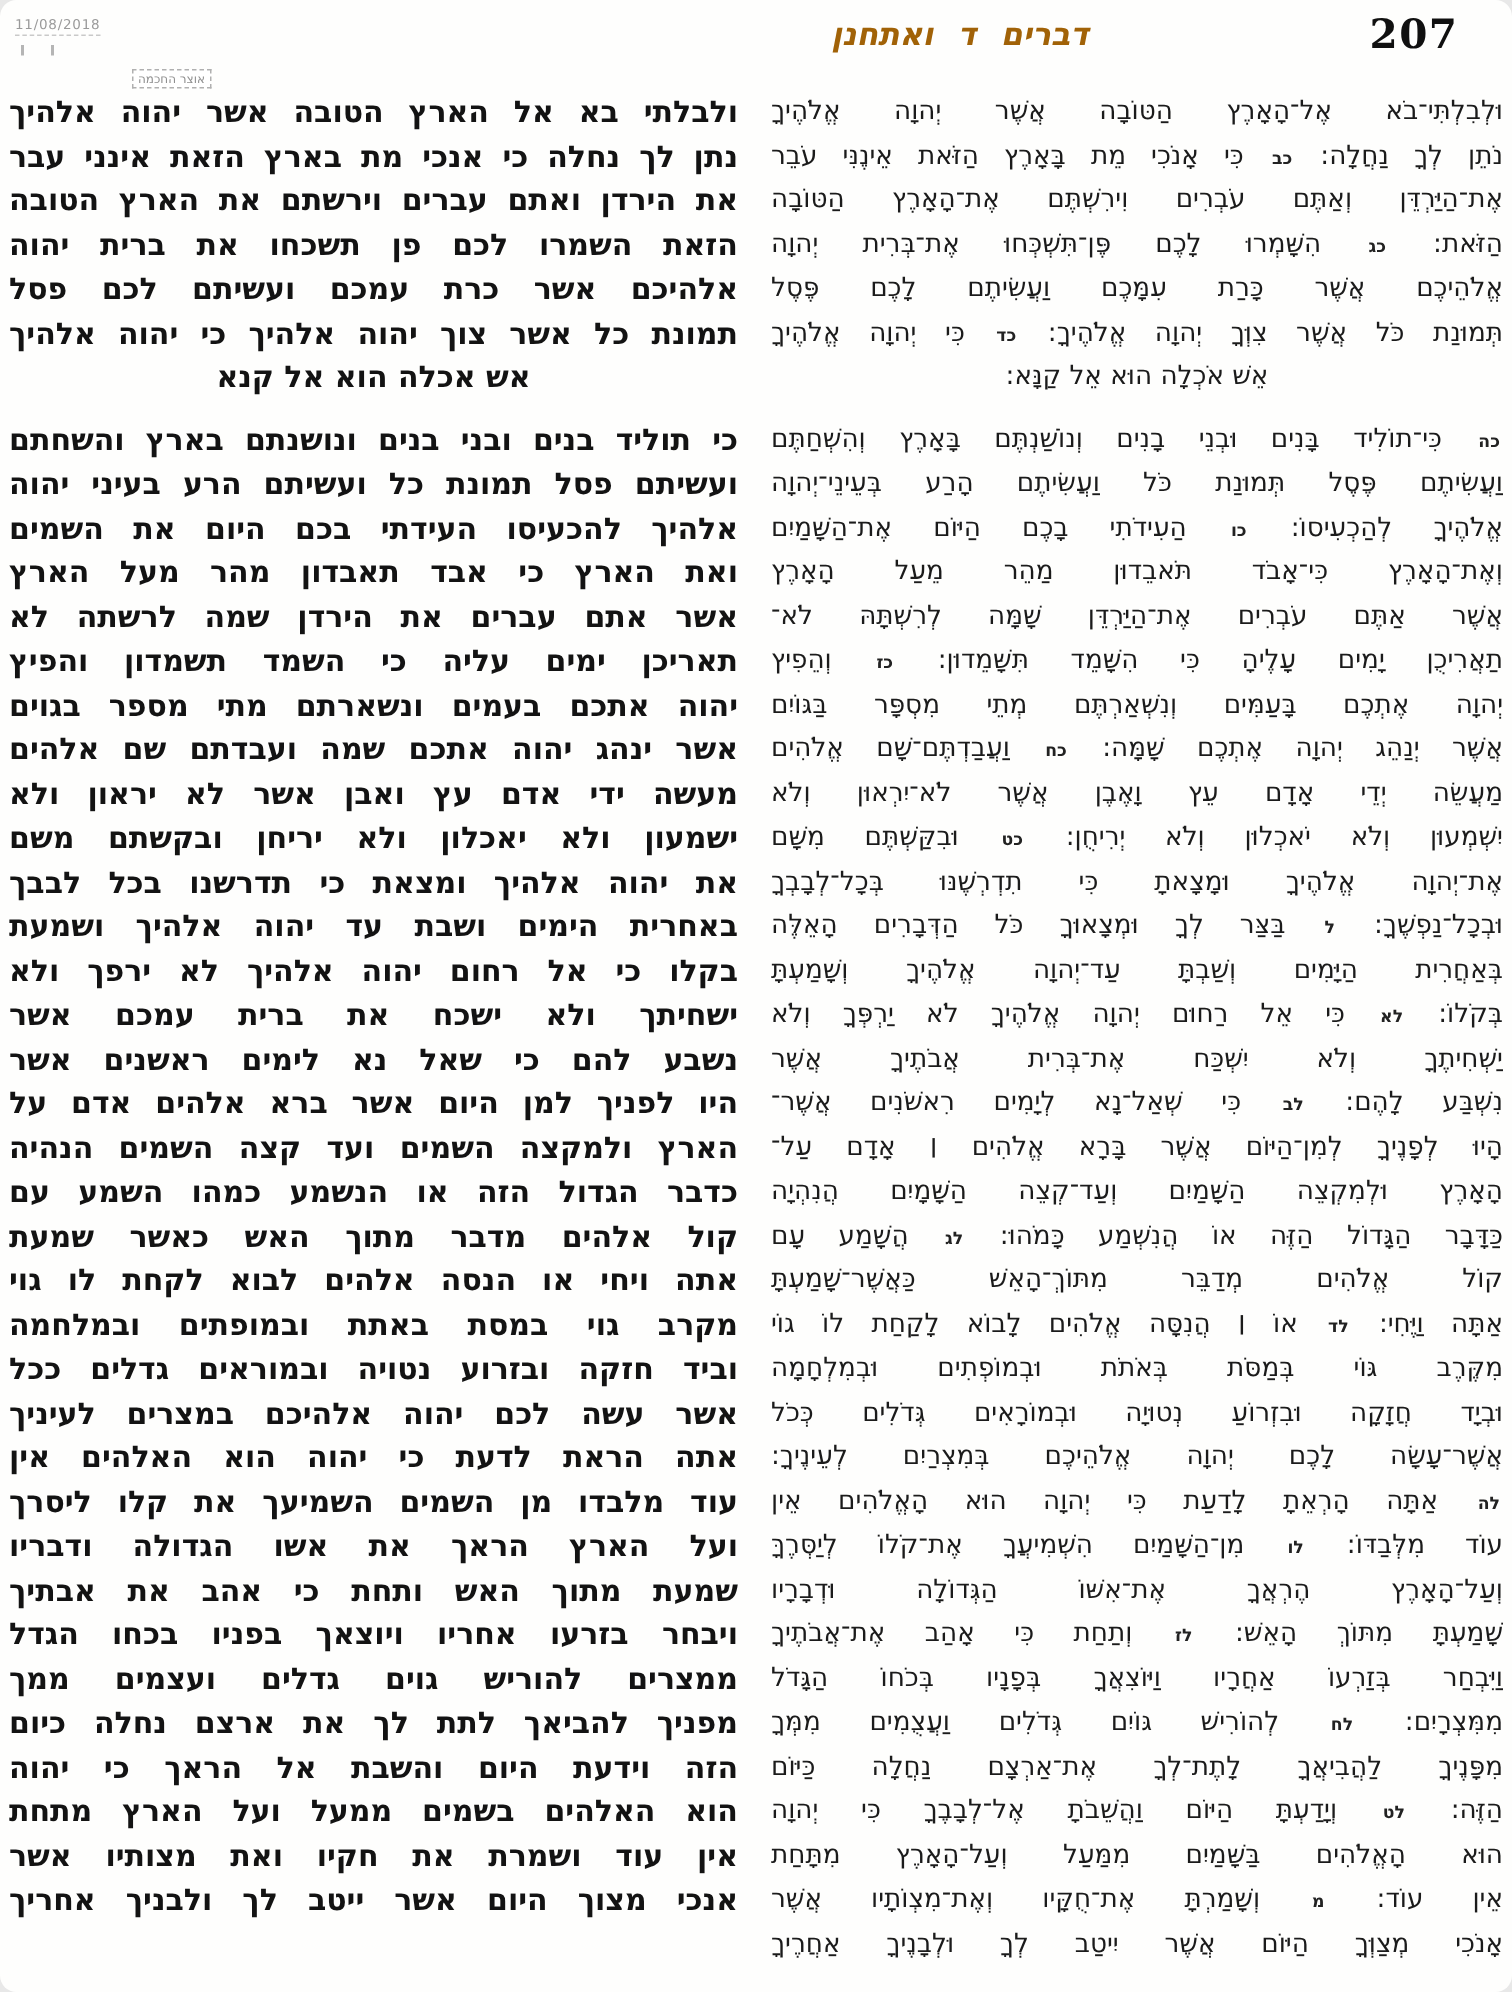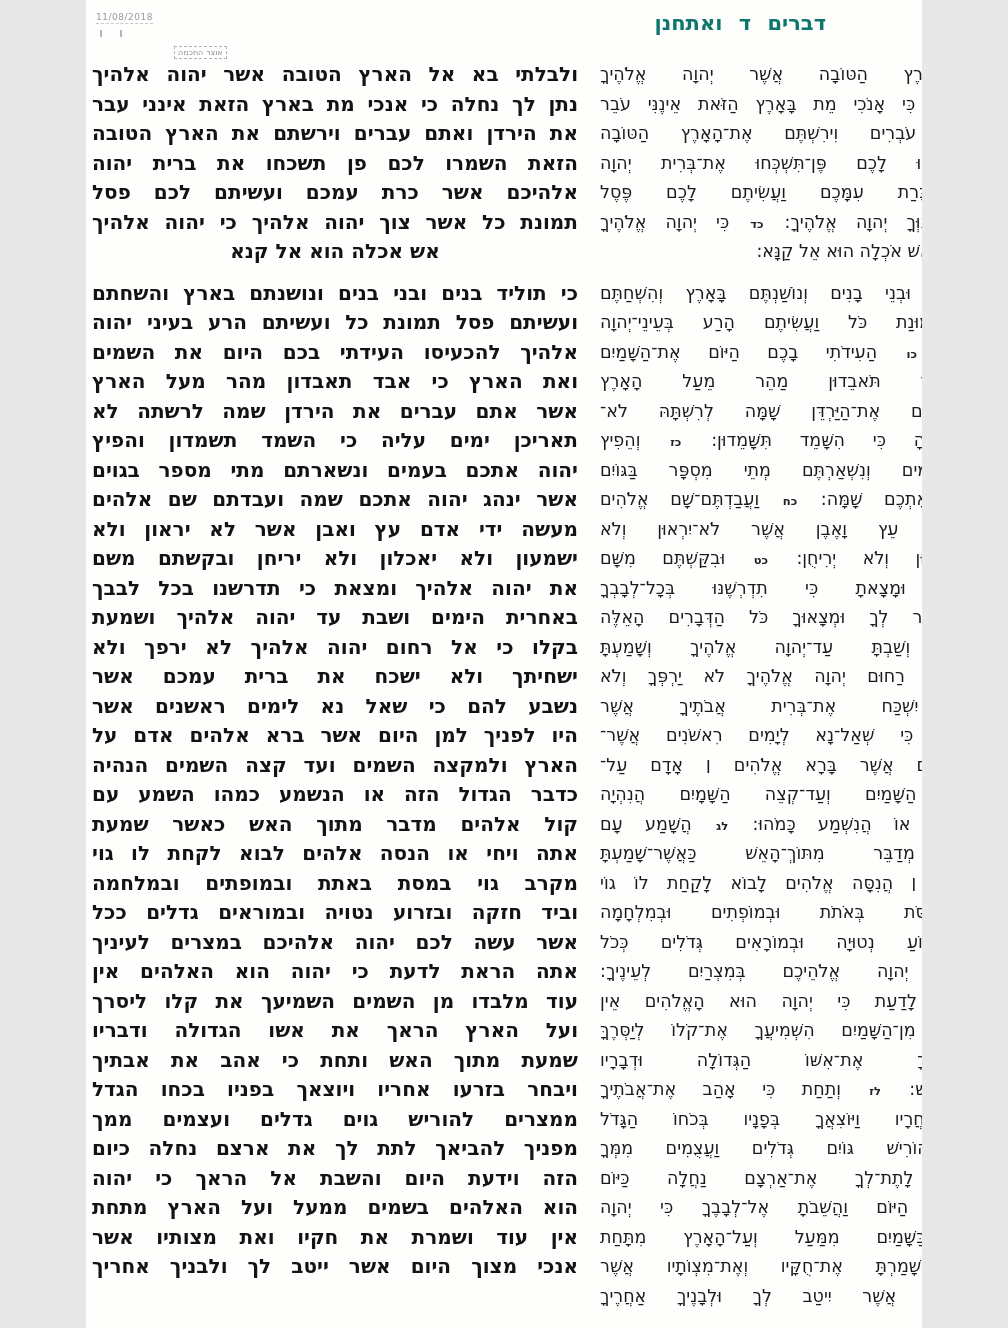--- a/index.html
+++ b/index.html
@@ -1,30 +1,30 @@
 <!DOCTYPE html>
 <html lang="he"><head>
 <meta charset="utf-8">
 <style>
   html,body{margin:0;padding:0;background:#e8e8e8;}
   .page{
-    position:relative;width:836px;height:1328px;margin:0 auto;
+    position:relative;width:1008px;height:1328px;margin:0 auto;
     background:#fefefd;overflow:hidden;
-    font-family:"DejaVu Sans",sans-serif;color:#151515;
+    font-family:"DejaVu Sans",sans-serif;color:#151515;border-radius:11px;
   }
   
   .page-num{
     position:absolute;top:8px;left:913px;
     font-family:"DejaVu Serif",serif;font-size:27px;font-weight:bold;
     letter-spacing:1px;color:#101010;
   }
   .title{
     position:absolute;top:11px;left:540px;width:200px;
-    direction:rtl;
-    font-size:21px;font-weight:bold;word-spacing:9px;color:#0f766e;
+    direction:rtl;text-align:center;
+    font-size:21px;font-weight:bold;word-spacing:9px;color:#a16207;font-style:italic;
   }
   
   .stamp-date{
     position:absolute;top:12px;left:10px;
     font-size:9px;color:#9a9a9a;letter-spacing:.5px;
     border-bottom:1px dashed #c9c9c9;padding-bottom:1px;
   }
   .stamp-tick{position:absolute;background:#b5b5b5;width:2px;height:7px;}
   .tick1{top:30px;left:14px;}
   .tick2{top:30px;left:34px;}

